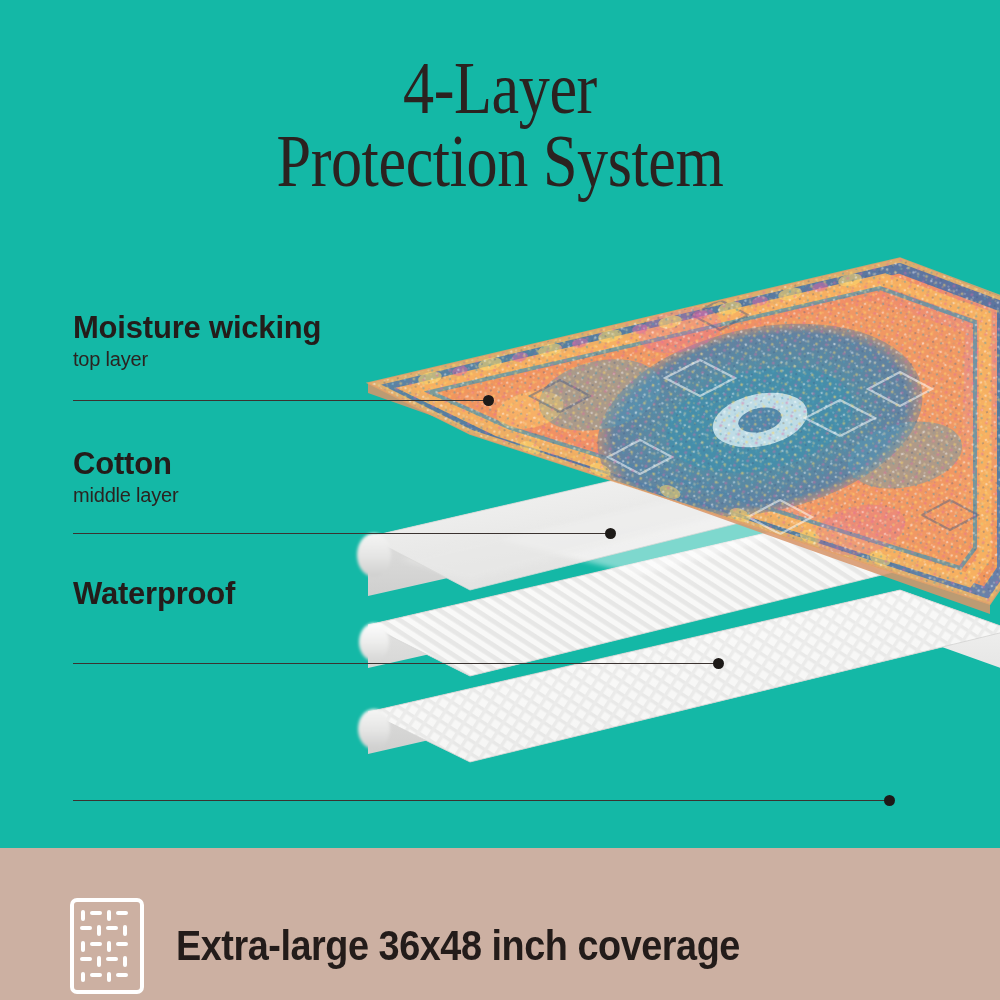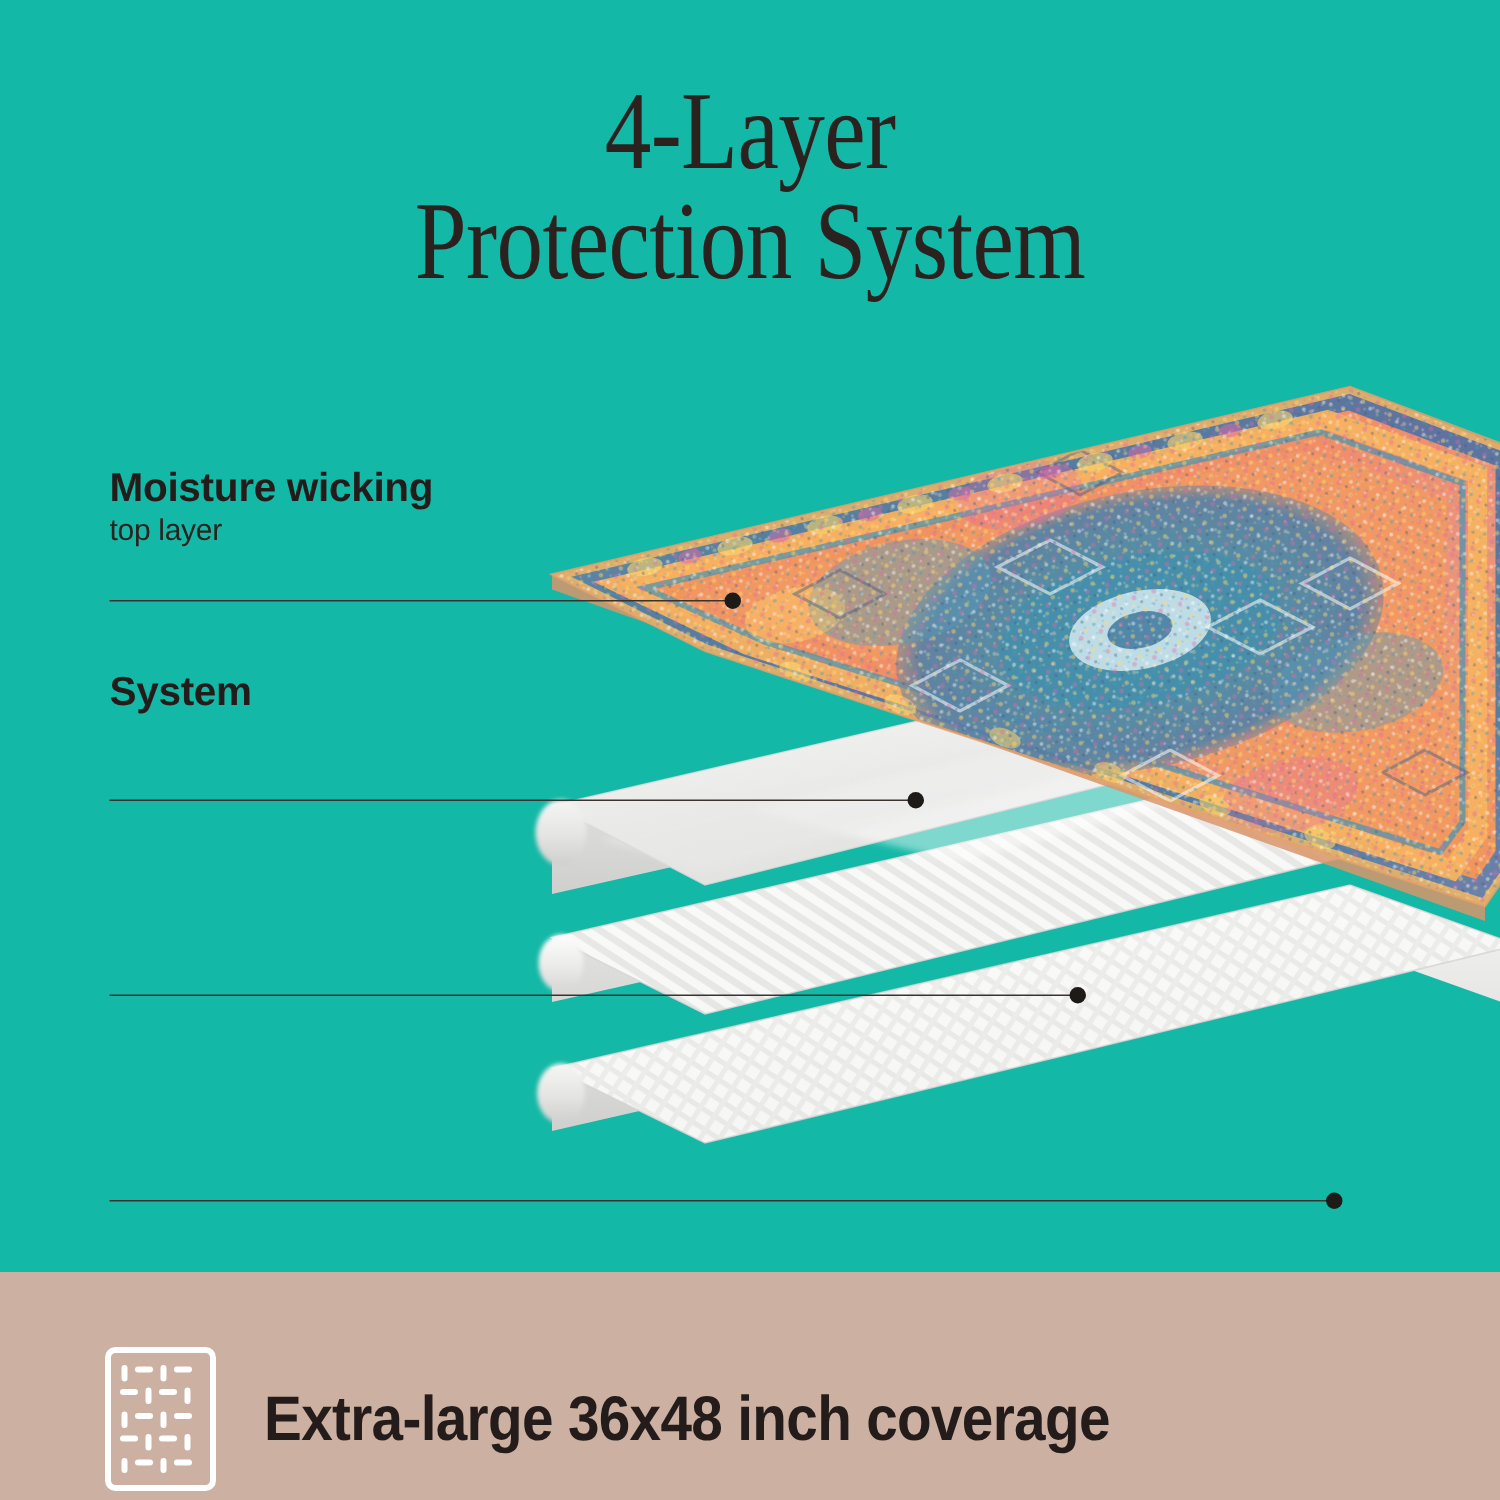--- a/index.html
+++ b/index.html
@@ -24,21 +24,21 @@
   .title .l1{display:block;}
   .title .l2{display:block;}
 
   
   .stack{position:absolute;left:0;top:0;width:1000px;height:1000px;}
   .stack svg{position:absolute;left:0;top:0;}
 
   
   .label{position:absolute;color:#241c1a;}
   .label .strong{font-weight:bold;}
-  .lab-l1{font-size:27px;line-height:1.18;letter-spacing:-0.2px;}
+  .lab-l1{font-size:31px;line-height:1.18;letter-spacing:-0.2px;}
   .lab-l2{font-size:20px;line-height:1.25;letter-spacing:-0.2px;font-weight:400;color:#2b2320;}
   .lead{position:absolute;height:0;border-top:1.3px solid #3b3330;}
   .dot{position:absolute;width:11px;height:11px;border-radius:50%;background:#1d1a18;}
 
   
   .banner{
     position:absolute;left:0;bottom:0;width:1000px;height:152px;
     background:#ccb0a2;
   }
   .banner-inner{
@@ -275,25 +275,29 @@
 
   <div class="label" style="left:73px;top:310px;">
     <div class="lab-l1">
       <span class="strong">Moisture wicking</span>
     </div>
     <div class="lab-l2">top layer</div>
   </div>
 
   <div class="label" style="left:73px;top:446px;">
     <div class="lab-l1">
-      <span class="strong">System</span>
+      <span class="strong">Cotton</span>
     </div>
+    <div class="lab-l2">middle layer</div>
   </div>
 
   <div class="label" style="left:73px;top:576px;">
+    <div class="lab-l1">
+      <span class="strong">Waterproof</span>
+    </div>
   </div>
 
 
   <div class="banner">
     <div class="banner-inner">
       <div class="rug-icon">
         <i style="left:7px;top:8px;width:4px;height:11px;"></i>
         <i style="left:16px;top:9px;width:12px;height:4px;"></i>
         <i style="left:33px;top:8px;width:4px;height:11px;"></i>
         <i style="left:42px;top:9px;width:12px;height:4px;"></i>

